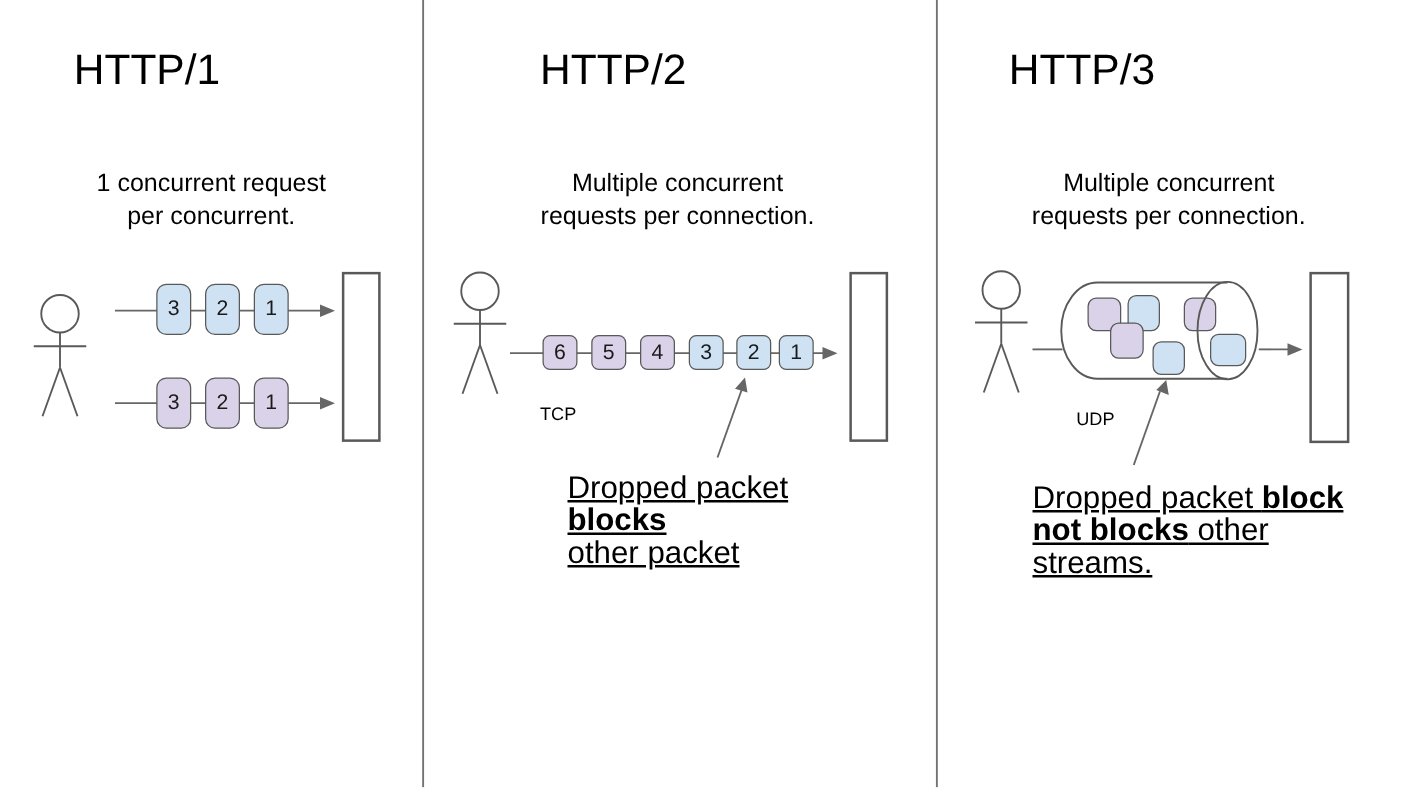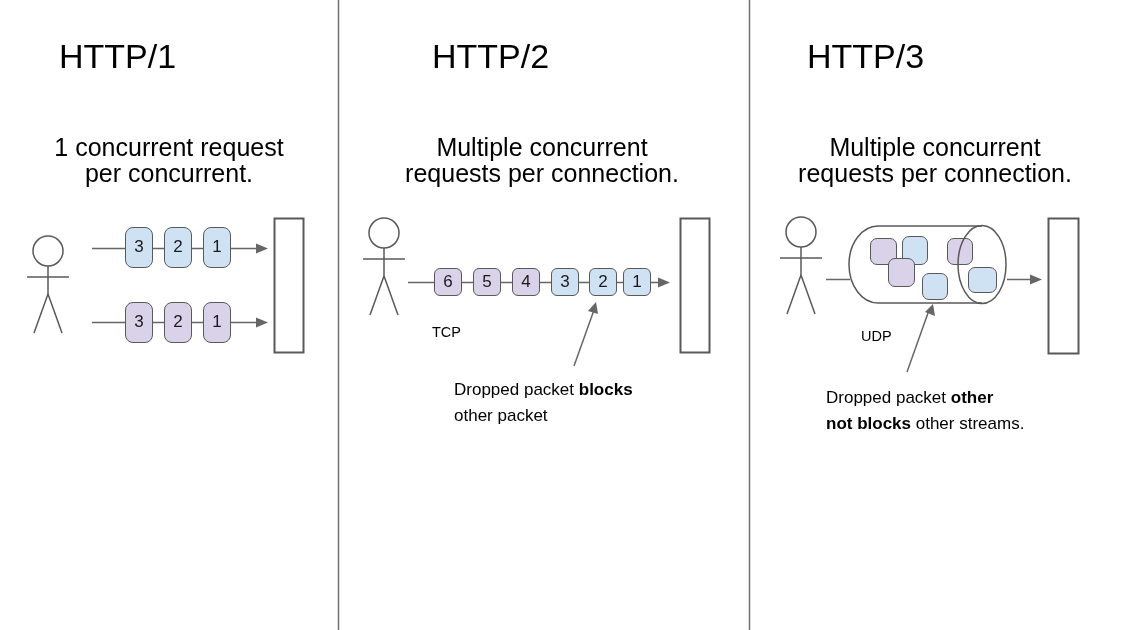--- a/index.html
+++ b/index.html
@@ -17,24 +17,24 @@
   }
   svg{position:absolute;left:0;top:0;}
   #base-svg{z-index:1;}
   #overlay-svg{z-index:3;}
   .panel-title{
     position:absolute;top:38px;width:220px;text-align:left;
     font-size:34px;line-height:36px;color:var(--text-black);z-index:2;
   }
   .panel-subtitle{
     position:absolute;top:134px;width:320px;text-align:center;
-    font-size:25px;line-height:26px;z-index:2;
+    font-size:20px;line-height:26px;z-index:2;
   }
   .annotation{
-    position:absolute;font-size:17px;line-height:26px;text-align:left;z-index:2;
+    position:absolute;font-size:25px;line-height:26px;text-align:left;z-index:2;text-decoration:underline;
   }
   .annotation b{font-weight:700;}
   .proto-label{position:absolute;font-size:14.5px;z-index:2;margin-top:16px;}
   .packet{
     position:absolute;box-sizing:border-box;z-index:2;
     border:1.5px solid var(--outline-gray);
     text-align:center;font-size:17px;color:#1a1a1a;
   }
   .packet.blue{background:var(--packet-blue);}
   .packet.purple{background:var(--packet-purple);}
@@ -170,17 +170,17 @@
   <div class="packet purple p3box" style="left:947px;top:238px;width:26px;height:27px;"></div>
   <div class="packet blue p3box" style="left:922px;top:273px;width:26px;height:27px;"></div>
 
   <svg id="overlay-svg" width="1122" height="630" viewBox="0 0 1122 630">
     <ellipse class="tunnel" cx="982" cy="264.5" rx="24" ry="39"></ellipse>
   </svg>
 
   <div class="packet blue p3box z4" style="left:968px;top:267px;width:29px;height:26px;"></div>
 
   <div class="annotation" style="left:826px;top:385px;width:270px;">
-    <span>Dropped packet </span><b>other</b><br>
+    <span>Dropped packet </span><b>block</b><br>
     <b>not blocks</b><span> other streams.</span>
   </div>
 
 </div>
 
 </body></html>

